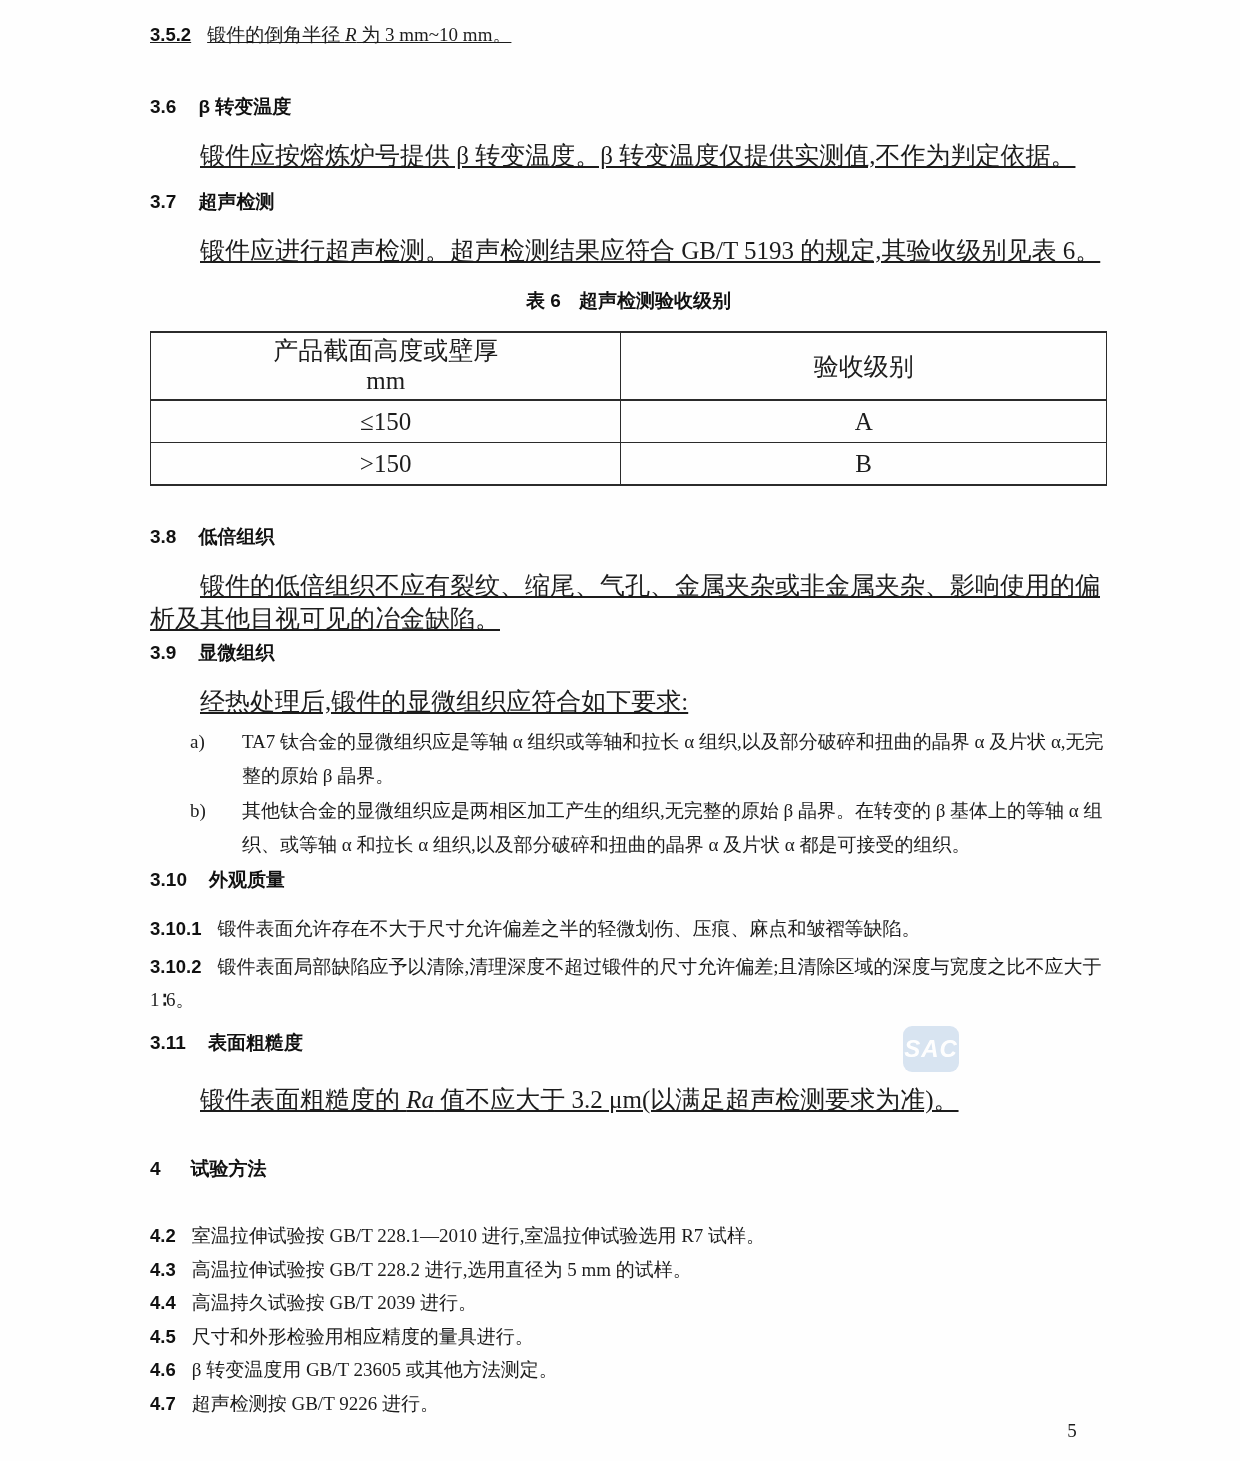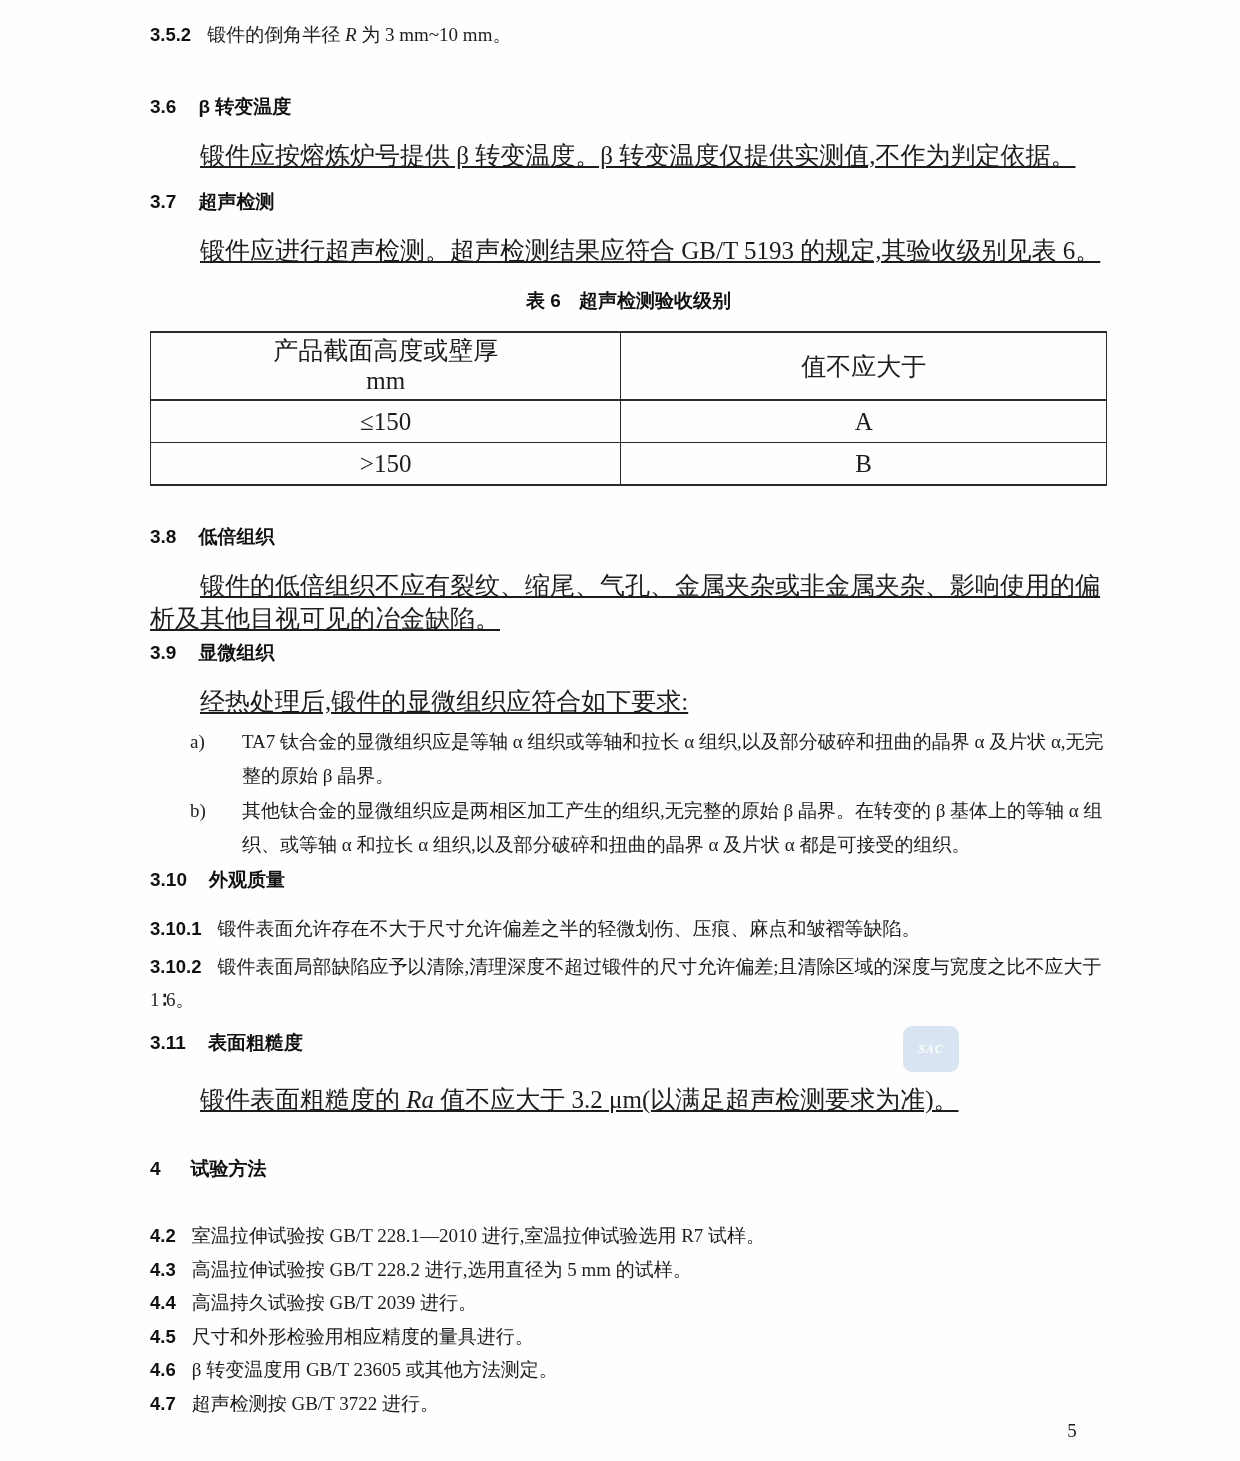--- a/index.html
+++ b/index.html
@@ -26,21 +26,21 @@
   }
   .hd .hnum{display:inline-block;margin-right:22px;}
   
   .cnum{
     font-family:"Liberation Sans","DejaVu Sans",sans-serif;
     font-weight:bold;
     font-size:18.5px;
     margin-right:16px;
     color:#111;
   }
-  .line{font-size:19px;line-height:26px;}
+  .line{font-size:19px;line-height:26px;text-decoration:underline;}
   .para{font-size:25px;line-height:33px;text-indent:2em;text-decoration:underline;}
   .cpara{font-size:19px;line-height:33px;}
   .ivar{font-style:italic;font-family:"Liberation Serif","DejaVu Serif",serif;}
   
   .abitem{display:flex;font-size:19px;line-height:33.5px;margin-left:40px;}
   .abitem .ablabel{flex:0 0 52px;}
   .abitem .abtext{flex:1;}
   
   .tcaption{
     text-align:center;
@@ -71,23 +71,23 @@
   
   .mrow{font-size:19px;line-height:33.5px;margin:0;}
   
   .watermark{
     position:absolute;
     left:903px;top:1026px;
     width:56px;height:46px;
     background:#d7e3f1;
     border-radius:9px;
     display:flex;align-items:center;justify-content:center;
-    font-family:Liberation Serif, serif;
+    font-family:Liberation Sans, sans-serif;
     font-weight:bold;font-style:italic;
-    font-size:12px;letter-spacing:1px;
+    font-size:24px;letter-spacing:1px;
     color:#ffffff;
     opacity:0.95;
   }
   .pagenum{
     position:absolute;
     left:1052px;top:1420px;
     width:40px;
     text-align:center;
     font-size:19px;
   }
@@ -119,21 +119,21 @@
       <colgroup>
           <col style="width:49.2%">
           <col style="width:50.8%">
         </colgroup>
       <thead>
         <tr>
           <th>
             <div class="thline">产品截面高度或壁厚</div>
             <div class="thline">mm</div>
           </th>
-          <th>值不应大于</th>
+          <th>验收级别</th>
         </tr>
       </thead>
       <tbody>
         <tr>
           <td>≤150</td>
           <td>A</td>
         </tr>
         <tr>
           <td>&gt;150</td>
           <td>B</td>
@@ -179,21 +179,21 @@
     <div class="hd" style="margin-top:40px;">
       <span class="hnum" style="margin-right:30px;">4</span><span>试验方法</span>
     </div>
 
     <div style="margin-top:37px;">
       <p class="mrow"><span class="cnum">4.2</span><span>室温拉伸试验按 GB/T 228.1—2010 进行,室温拉伸试验选用 R7 试样。</span></p>
       <p class="mrow"><span class="cnum">4.3</span><span>高温拉伸试验按 GB/T 228.2 进行,选用直径为 5 mm 的试样。</span></p>
       <p class="mrow"><span class="cnum">4.4</span><span>高温持久试验按 GB/T 2039 进行。</span></p>
       <p class="mrow"><span class="cnum">4.5</span><span>尺寸和外形检验用相应精度的量具进行。</span></p>
       <p class="mrow"><span class="cnum">4.6</span><span>β 转变温度用 GB/T 23605 或其他方法测定。</span></p>
-      <p class="mrow"><span class="cnum">4.7</span><span>超声检测按 GB/T 3722 进行。</span></p>
+      <p class="mrow"><span class="cnum">4.7</span><span>超声检测按 GB/T 9226 进行。</span></p>
     </div>
 
   </div>
 
   <div class="watermark">SAC</div>
 
   <div class="pagenum">5</div>
 </div>
 
 </body></html>

